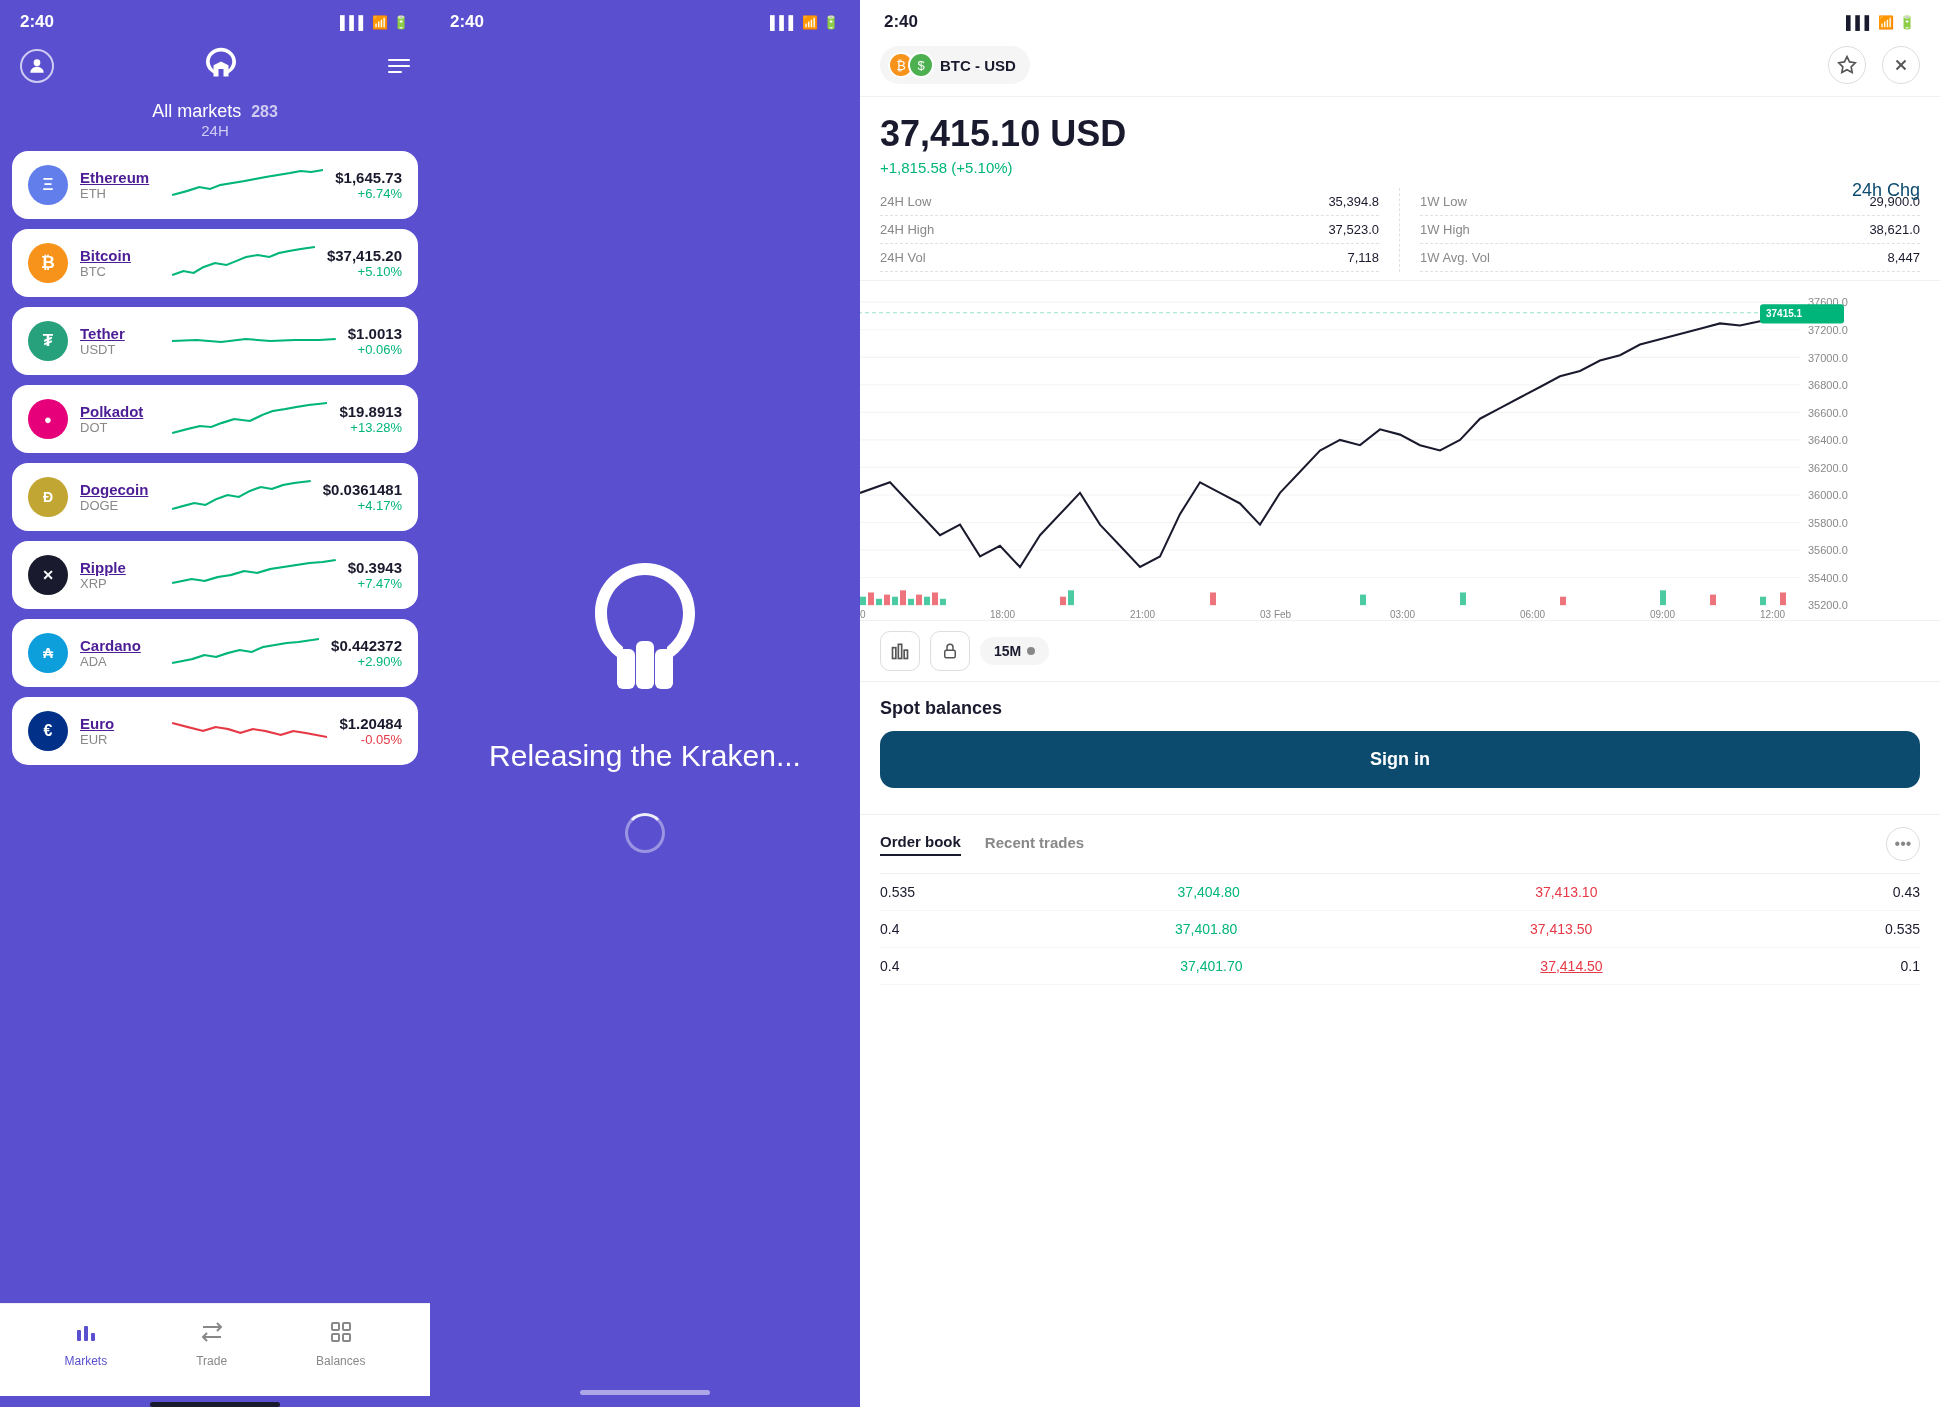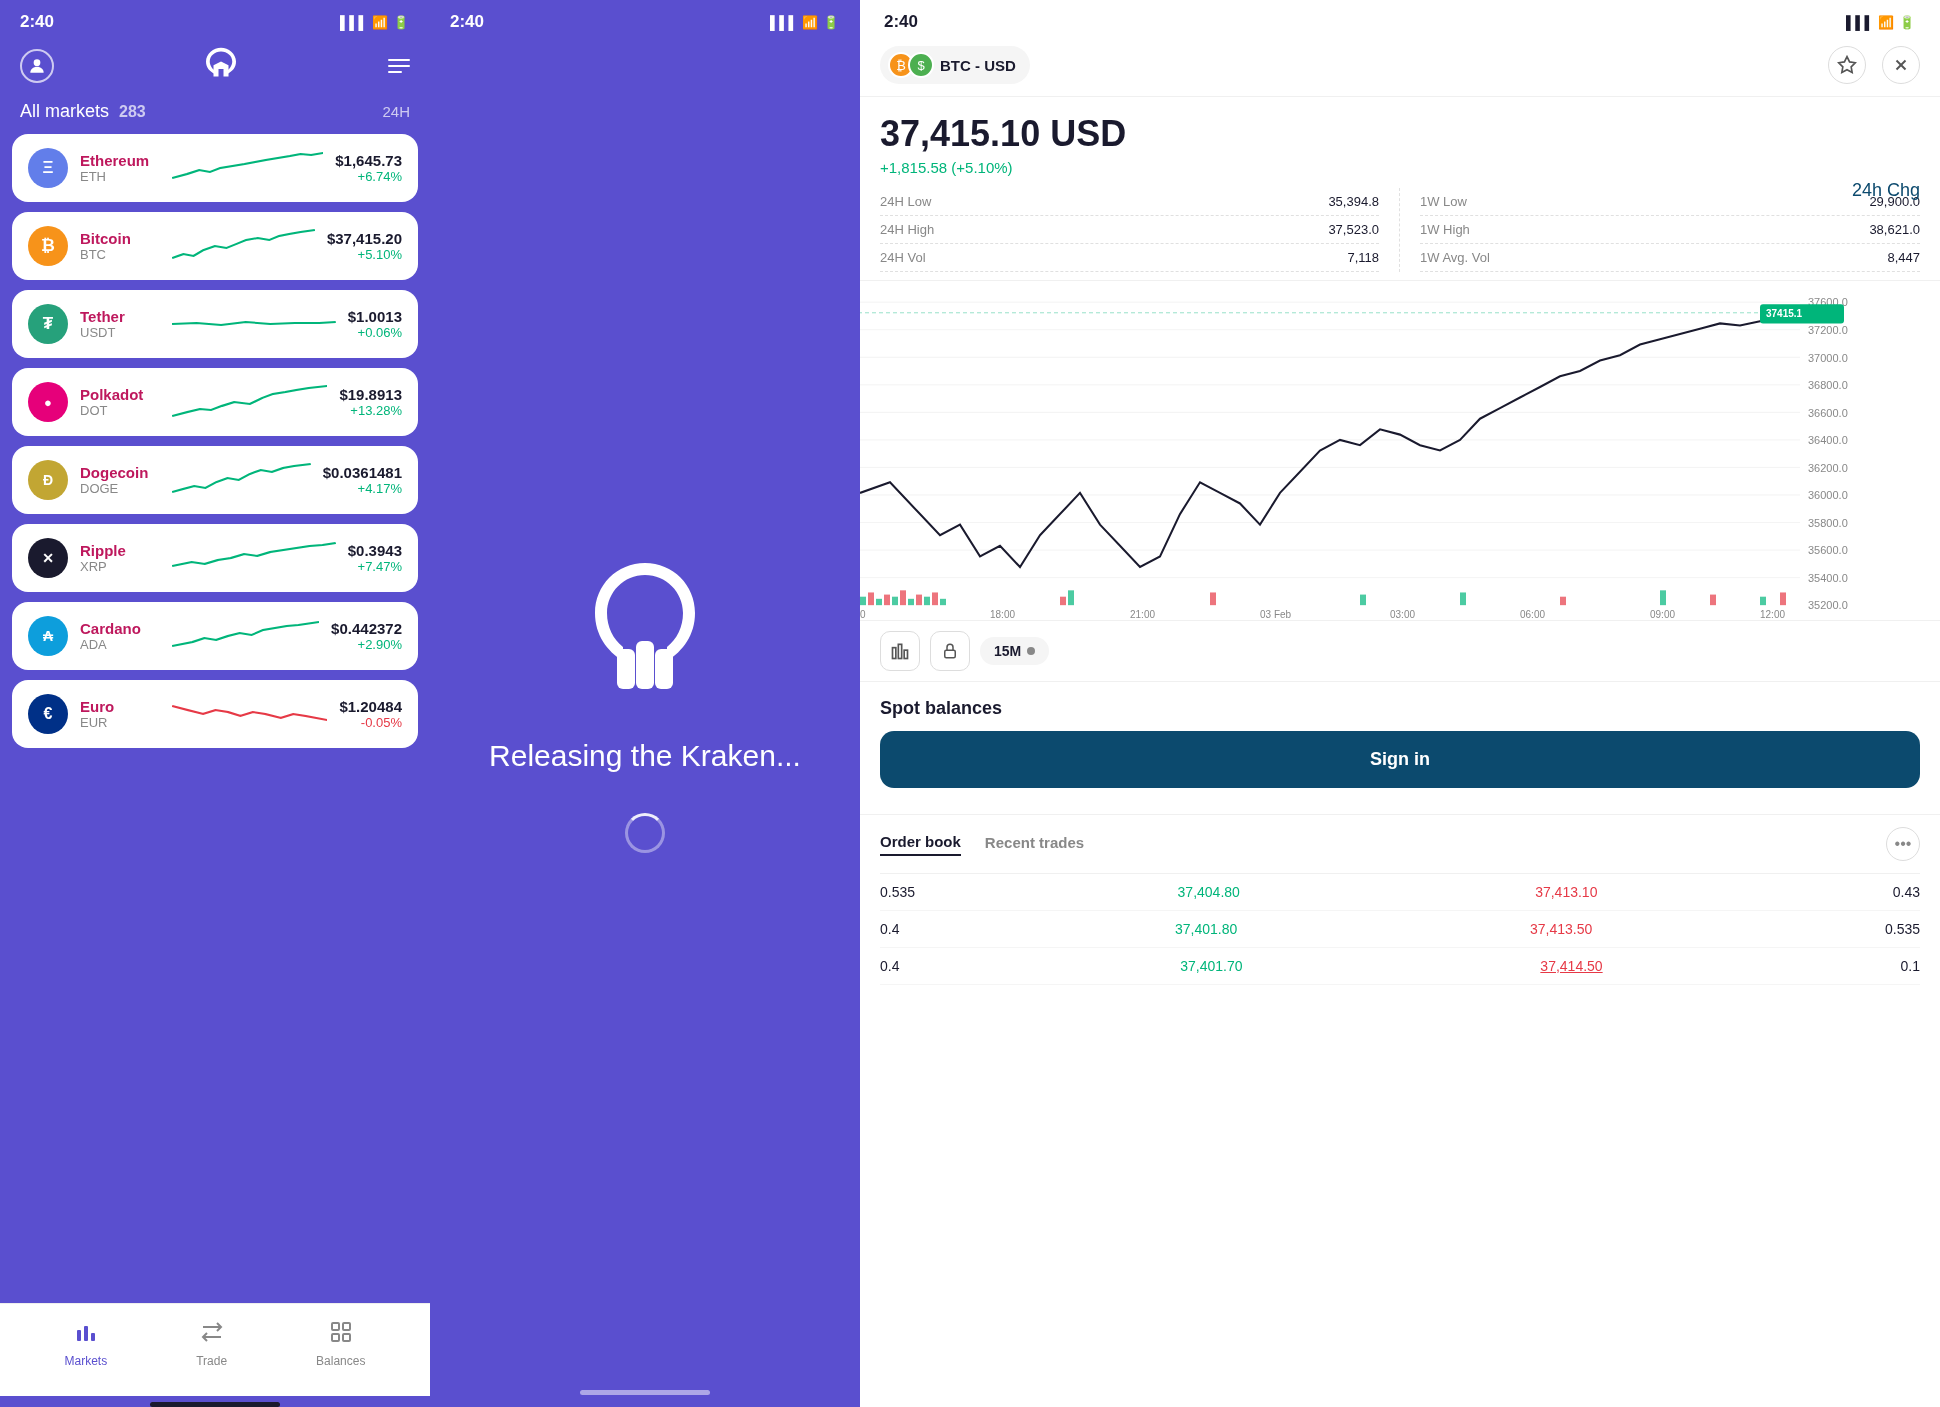--- a/index.html
+++ b/index.html
@@ -65,20 +65,21 @@
       border-radius: 2px;
     }
     .menu-icon span:last-child { width: 14px; }
 
     .markets-header {
       display: flex;
       justify-content: space-between;
       align-items: center;
       padding: 0 20px 12px;
       color: #fff;
+      flex-direction: column;
     }
     .markets-header .title {
       font-size: 18px;
       font-weight: 500;
     }
     .markets-header .count {
       font-size: 18px;
       font-weight: 600;
       color: #c9c4f5;
     }
@@ -109,21 +110,22 @@
       display: flex; align-items: center; justify-content: center;
       font-size: 20px;
       flex-shrink: 0;
     }
     .market-coin-info {
       flex: 0 0 80px;
     }
     .market-coin-name {
       font-size: 15px;
       font-weight: 600;
-      color: #be185d;
+      color: #4c1d95;
+      text-decoration: underline;
     }
     .market-coin-symbol {
       font-size: 13px;
       color: #888;
     }
     .market-chart {
       flex: 1;
       height: 36px;
       position: relative;
       overflow: visible;

